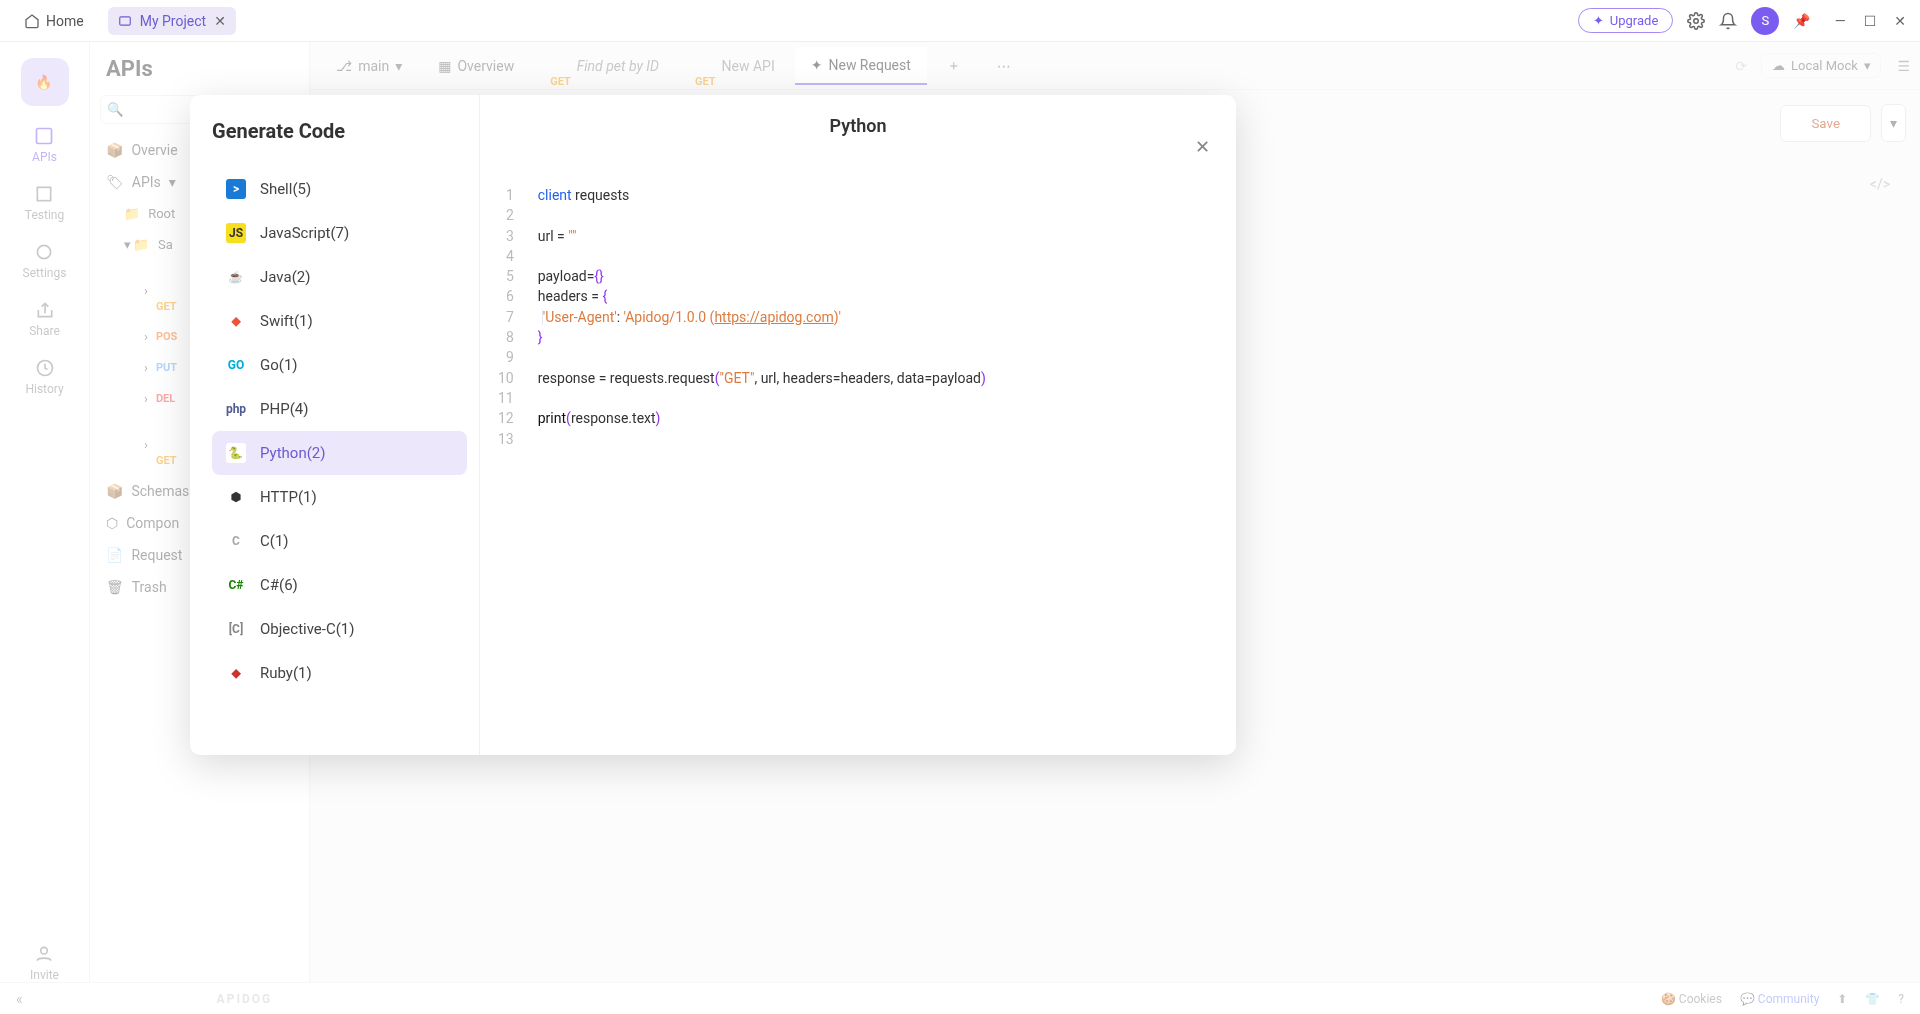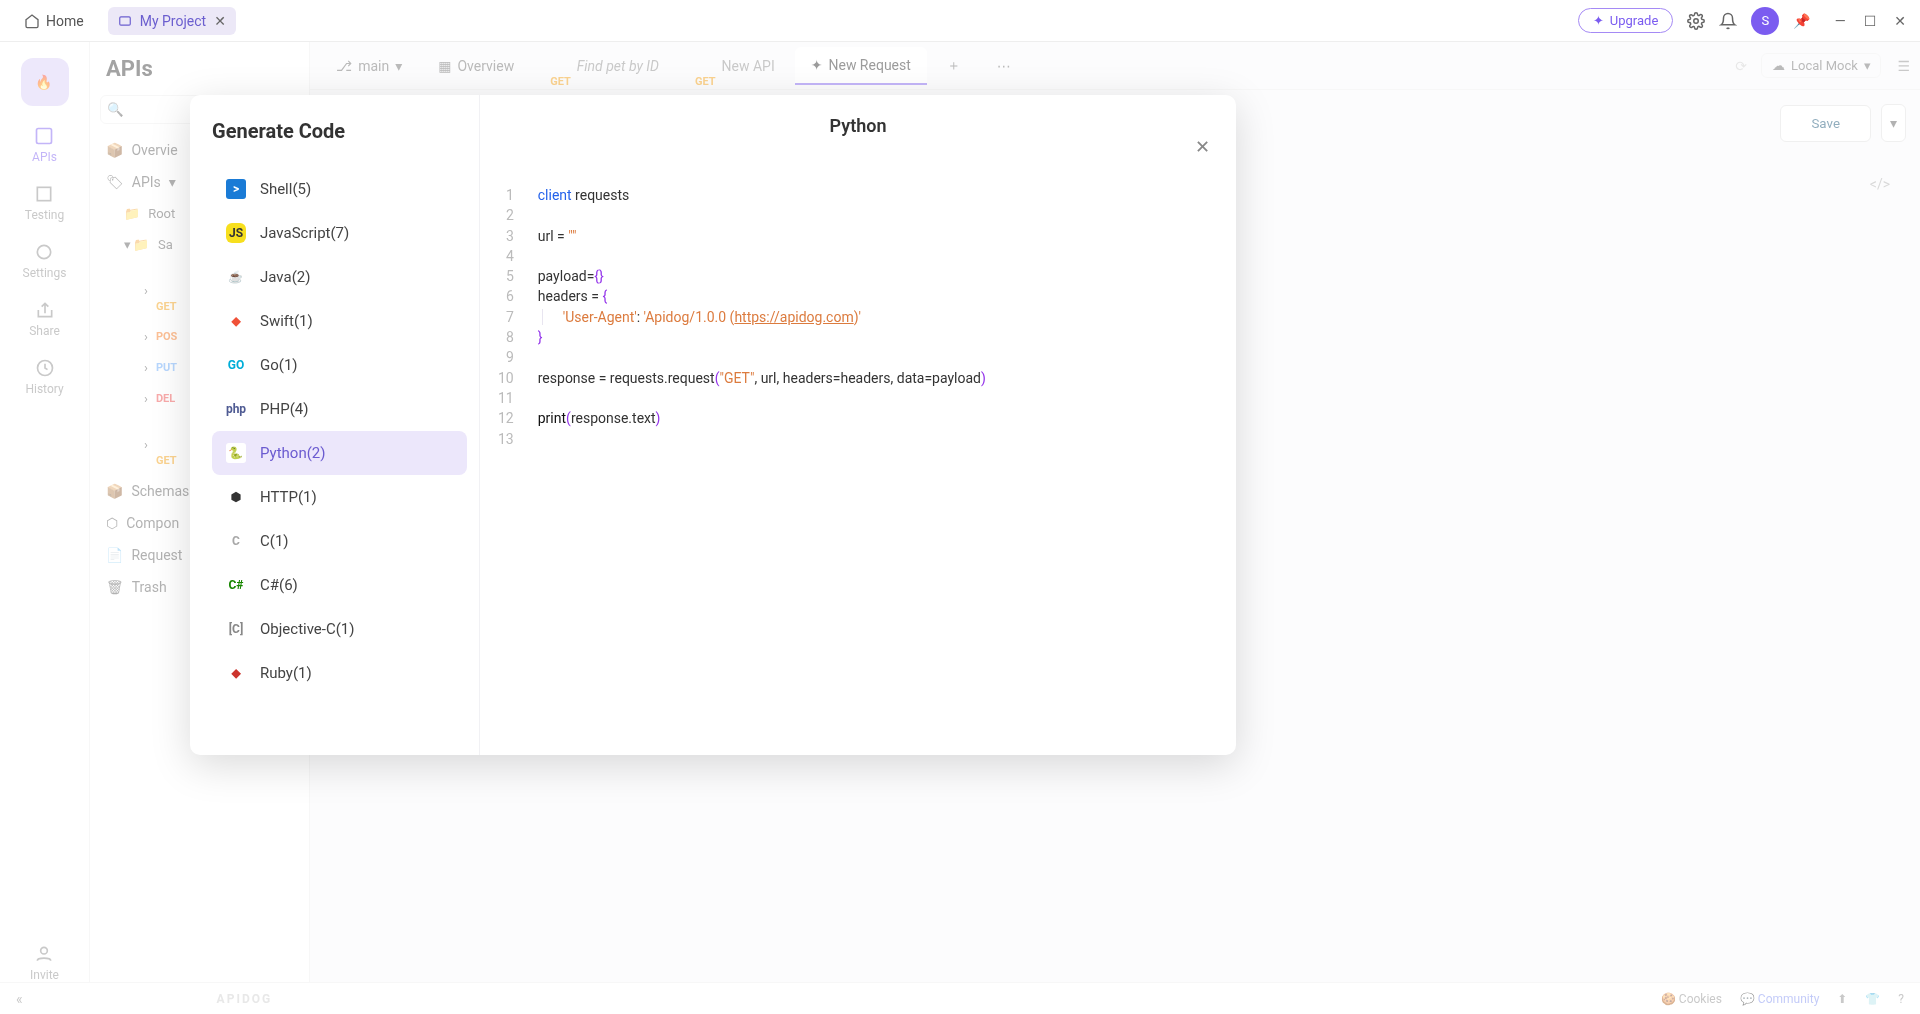--- a/index.html
+++ b/index.html
@@ -42,21 +42,21 @@
 
 .content { flex: 1; display: flex; flex-direction: column; }
 .tabbar { height: 48px; display: flex; align-items: center; gap: 4px; padding: 0 10px; border-bottom: 1px solid #eee; }
 .tabbar .tab { padding: 10px 16px; display: flex; align-items: center; gap: 6px; color: #666; cursor: pointer; border-radius: 6px 6px 0 0; }
 .tabbar .tab.active { color: #222; background: #fff; border-bottom: 2px solid #7b5cf0; }
 .tabbar .spacer { flex:1; }
 .tabbar .env { display:flex; align-items:center; gap:6px; color:#666; font-size:13px; padding: 4px 10px; border:1px solid #eee; border-radius:6px; }
 
 
 .reqbar { display: flex; align-items: center; padding: 14px; gap: 10px; }
-.reqbar .save-btn { padding: 10px 30px; background: #fff; border:1px solid #ddd; border-radius: 6px; color:#0c4a6e; cursor:pointer; margin-left:auto; }
+.reqbar .save-btn { padding: 10px 30px; background: #fff; border:1px solid #ddd; border-radius: 6px; color:#c2410c; cursor:pointer; margin-left:auto; }
 .reqbar .save-dd { padding: 10px 8px; background:#fff; border:1px solid #ddd; border-radius:6px; color:#555; }
 .send-dd { padding: 10px 8px; background:#8b75e8; border-radius: 0 6px 6px 0; color:#fff; }
 
 
 .bottombar { position:absolute; bottom:0; left:0; right:0; height: 32px; display:flex; align-items:center; padding: 0 16px; font-size:12px; color:#888; border-top:1px solid #eee; background:#fff; }
 .bottombar .left { display:flex; align-items:center; gap:14px;}
 .bottombar .right { margin-left:auto; display:flex; align-items:center; gap:18px; }
 
 
 .dim { position:absolute; inset:42px 0 0 0; background: rgba(255,255,255,0.55); pointer-events:none; }
@@ -83,21 +83,21 @@
 .tool-btn { display:flex; align-items:center; gap:6px; padding:6px 12px; border:1px solid #e5e5e9; border-radius:6px; font-size:13px; color:#555; cursor:pointer; }
 
 .code-area { flex:1; display:flex; font-family: 'Menlo','Consolas',monospace; font-size:14px; line-height:1.45; overflow:auto; }
 .gutter { padding: 8px 14px 8px 18px; text-align:right; color:#bbb; user-select:none; background:#fff; }
 .code { padding: 8px 10px; white-space:pre; flex:1; }
 .tk-kw { color:#2563eb; }
 .tk-str { color:#dc7b3e; }
 .tk-fn { color:#111; }
 .tk-paren { color:#9333ea; }
 .tk-link { text-decoration: underline; }
-.indent-guide { border-left:1px solid #e8e5f0; padding-left:20px; margin-left:4px; }
+.indent-guide { border-left:1px solid #e8e5f0; padding-left:0; margin-left:4px; }
 
 svg { display:block; }
 </style>
 </head>
 <body>
 
 <div class="titlebar">
   <div class="home">
     <svg width="16" height="16" viewBox="0 0 24 24" fill="none" stroke="#666" stroke-width="2">
         <path d="M3 10l9-7 9 7v10a2 2 0 01-2 2H5a2 2 0 01-2-2z"></path>
@@ -255,21 +255,21 @@
 
 <div class="modal">
   <div class="modal-left">
     <h3>Generate Code</h3>
     <div id="lang-list">
         <div class="lang-item">
           <span class="lang-icon" style="background: rgb(26, 123, 214); color: rgb(255, 255, 255);">&gt;</span>
           <span>Shell(5)</span>
         </div>
         <div class="lang-item">
-          <span class="lang-icon" style="background: rgb(247, 223, 30); color: rgb(51, 51, 51); border-radius: 6px;">JS</span>
+          <span class="lang-icon" style="background: rgb(247, 223, 30); color: rgb(51, 51, 51);">JS</span>
           <span>JavaScript(7)</span>
         </div>
         <div class="lang-item">
           <span class="lang-icon" style="background: rgb(255, 255, 255); color: rgb(238, 17, 17);">☕</span>
           <span>Java(2)</span>
         </div>
         <div class="lang-item">
           <span class="lang-icon" style="background: rgb(255, 255, 255); color: rgb(240, 81, 56);">◆</span>
           <span>Swift(1)</span>
         </div>

